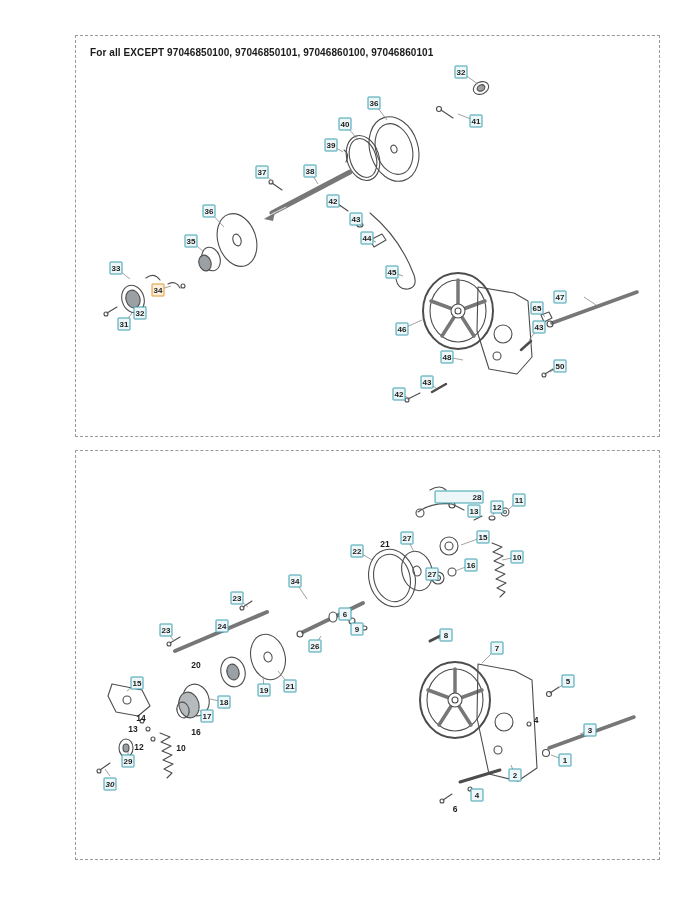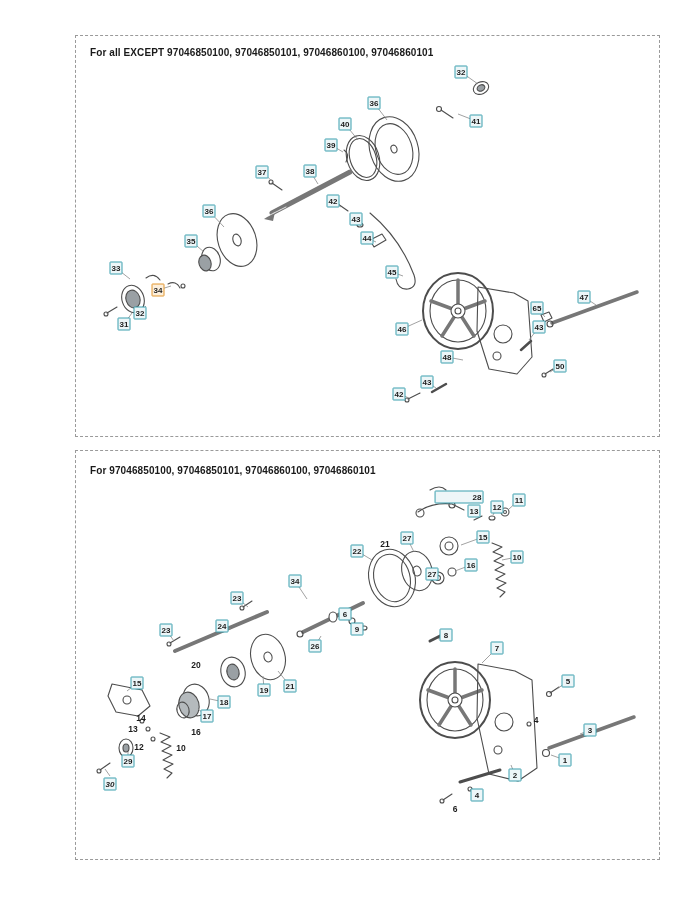--- a/index.html
+++ b/index.html
@@ -34,21 +34,20 @@
 </style>
 </head>
 <body>
 
 <div class="page">
 
   <section class="panel" style="left:75px;top:35px;width:585px;height:402px;"></section>
   <section class="panel" style="left:75px;top:450px;width:585px;height:410px;"></section>
 
   <h2 class="panel-title" style="left:90px;top:47px;">For all EXCEPT 97046850100, 97046850101, 97046860100, 97046860101</h2>
-  <h2 class="panel-title" style="left:90px;top:465px;">For 97046850100, 97046850101, 97046860100, 97046860101</h2>
 
   <svg id="art-svg" width="688" height="900" viewBox="0 0 688 900" fill="none" stroke="#4d4d4d" stroke-width="1.1" stroke-linecap="round" stroke-linejoin="round">
 
     <g>
 
       <ellipse cx="481" cy="88" rx="8" ry="6" transform="rotate(-25 481 88)"></ellipse>
       <ellipse cx="481" cy="88" rx="4" ry="3" transform="rotate(-25 481 88)" fill="#9aa0a4"></ellipse>
 
       <line x1="441" y1="110" x2="453" y2="118"></line>
       <circle cx="439" cy="109" r="2.5"></circle>
@@ -287,21 +286,21 @@
       <div class="callout boxed" style="left: 262px; top: 172px;">37</div>
       <div class="callout boxed" style="left: 310px; top: 171px;">38</div>
       <div class="callout boxed" style="left: 333px; top: 201px;">42</div>
       <div class="callout boxed" style="left: 356px; top: 219px;">43</div>
       <div class="callout boxed" style="left: 209px; top: 211px;">36</div>
       <div class="callout boxed" style="left: 367px; top: 238px;">44</div>
       <div class="callout boxed" style="left: 191px; top: 241px;">35</div>
       <div class="callout boxed" style="left: 392px; top: 272px;">45</div>
       <div class="callout boxed" style="left: 116px; top: 268px;">33</div>
       <div class="callout highlight" style="left: 158px; top: 290px;">34</div>
-      <div class="callout boxed" style="left: 584px; top: 297px;">47</div>
+      <div class="callout boxed" style="left: 560px; top: 297px;">47</div>
       <div class="callout boxed" style="left: 537px; top: 308px;">65</div>
       <div class="callout boxed" style="left: 140px; top: 313px;">32</div>
       <div class="callout boxed" style="left: 124px; top: 324px;">31</div>
       <div class="callout boxed" style="left: 539px; top: 327px;">43</div>
       <div class="callout boxed" style="left: 402px; top: 329px;">46</div>
       <div class="callout boxed" style="left: 447px; top: 357px;">48</div>
       <div class="callout boxed" style="left: 560px; top: 366px;">50</div>
       <div class="callout boxed" style="left: 427px; top: 382px;">43</div>
       <div class="callout boxed" style="left: 399px; top: 394px;">42</div>
       <div class="callout boxed" style="left: 459px; top: 497px; padding-left: 37px;">28</div>

